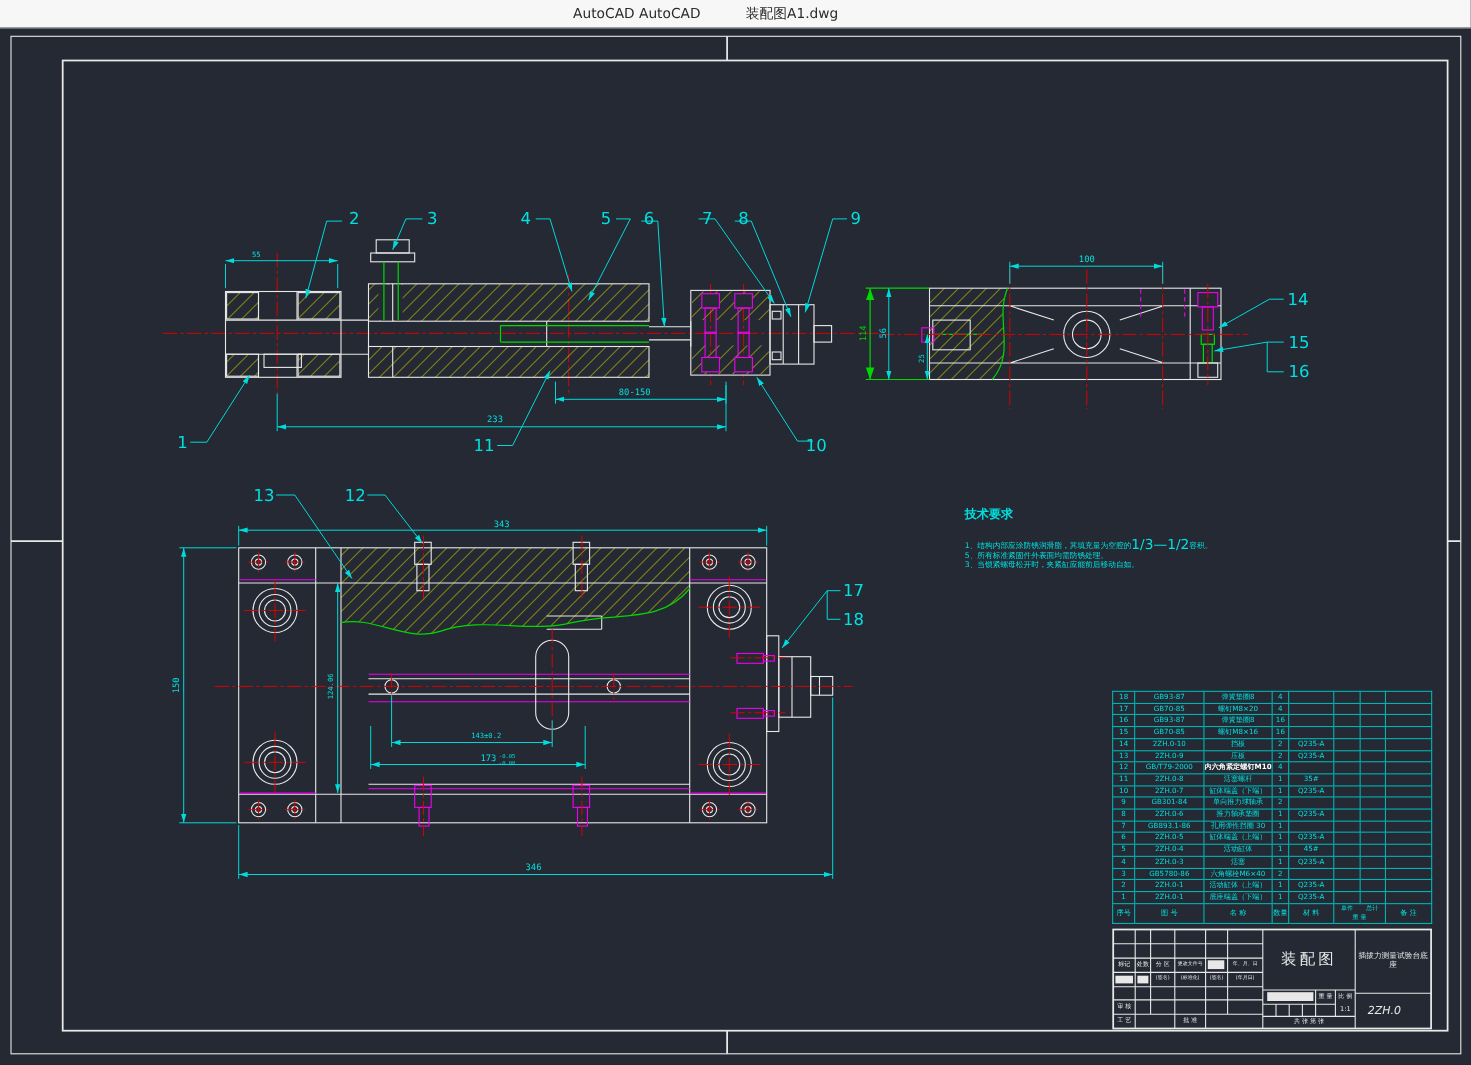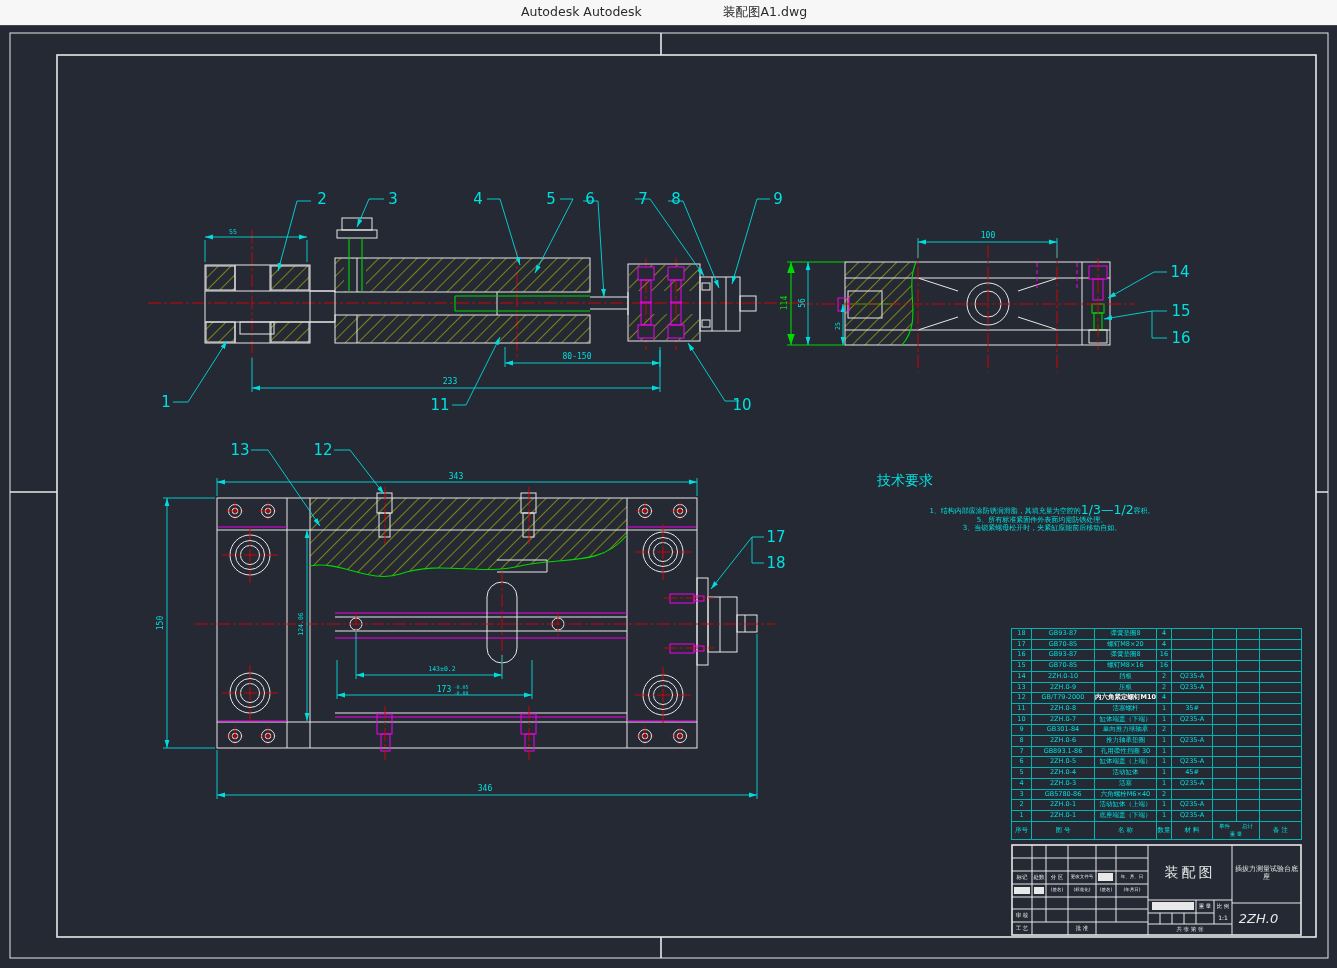--- a/index.html
+++ b/index.html
@@ -1,43 +1,43 @@
 <!DOCTYPE html>
 <html><head>
 <meta charset="utf-8">
 <style>
   html,body{margin:0;padding:0;background:#242933;width:1337px;height:968px;overflow:hidden;
     font-family:"DejaVu Sans",sans-serif;}
   .titlebar{position:absolute;left:0;top:0;width:1337px;height:25px;background:#f7f7f7;
     border-bottom:1px solid #444;}
   .titlebar span{position:absolute;top:4px;font-size:12.5px;color:#2a2a2a;}
   .tb-app{left:521px;}
-  .tb-doc{left:678px;margin-left:45px;}
+  .tb-doc{left:678px;}
   #cad{position:absolute;left:0;top:0;}
   
   .w{stroke:#e8e8e8;fill:none;stroke-width:1;}
   .w2{stroke:#e8e8e8;fill:none;stroke-width:1.6;}
   .hy{fill:url(#hy);stroke:#e8e8e8;stroke-width:1;}
   .hyn{fill:url(#hy);stroke:none;}
   .bgf{fill:#242933;stroke:none;}
   .cl{stroke:#e00000;stroke-width:0.9;fill:none;stroke-dasharray:13 3 3 3;}
   .dim{stroke:#00dcdc;stroke-width:0.9;fill:none;}
   .g{stroke:#00d800;fill:none;stroke-width:1.1;}
   .m{stroke:#f000f0;fill:none;stroke-width:1;}
   .mf{stroke:#f000f0;fill:#242933;stroke-width:1;}
   .mdash{stroke:#f000f0;fill:none;stroke-width:1;stroke-dasharray:4 3;}
   text.dt{fill:#00e0e0;font:8px "DejaVu Sans Mono",monospace;text-anchor:middle;}
   text.dts{font-size:6.5px;}
   text.dtt{font-size:5px;}
   text.gt{fill:#00d800;font:8px "DejaVu Sans Mono",monospace;text-anchor:middle;}
   text.co{fill:#00e0e0;font:15px "DejaVu Sans",sans-serif;text-anchor:middle;}
   
   .notes{position:absolute;left:877px;top:460px;color:#00e0e0;width:330px;}
-  .notes .t{font-size:14px;margin:12px 0 16px 0;}
-  .notes .l{font-size:7px;line-height:8.5px;margin:0;white-space:nowrap;text-align:center;}
+  .notes .t{font-size:11px;margin:0 0 16px 0;font-weight:bold;}
+  .notes .l{font-size:7px;line-height:8.5px;margin:0;white-space:nowrap;}
   .notes .big{font-size:12.5px;vertical-align:-1px;}
   
   .bom{position:absolute;left:1011px;top:628px;border-collapse:collapse;table-layout:fixed;
     width:290px;color:#00e0e0;font-size:6.5px;text-align:center;}
   .bom td{border:1px solid #00b4b4;padding:0;height:9.7px;line-height:9.7px;overflow:hidden;
     white-space:nowrap;}
   .bom tr.hdr td{height:17px;line-height:16px;}
   .bom .wt{color:#ffffff;font-weight:bold;}
   .wcell{display:flex;flex-direction:column;height:100%;}
   .wcell .a{display:flex;justify-content:space-around;font-size:5.5px;line-height:8px;}
@@ -274,21 +274,21 @@
   <g>
     <rect x="1012" y="845" width="289" height="90" class="w2"></rect>
     <path class="w" d="M1012,858 H1148 M1012,871 H1148 M1012,884 H1148 M1012,897 H1148 M1012,909 H1148 M1012,922 H1148
       M1032,845 V935 M1046,845 V922 M1068,845 V935 M1096,845 V935 M1116,845 V922
       M1148,845 V935 M1232,845 V935 M1148,900 H1232 M1148,913 H1214 M1148,924 H1232
       M1196,900 V924 M1214,900 V924 M1160,913 V924 M1172,913 V924 M1184,913 V924 M1232,903 H1301"></path>
   </g>
 </svg>
 
 <div class="titlebar">
-  <span class="tb-app">Autodesk Autodesk</span>
+  <span class="tb-app">AutoCAD AutoCAD</span>
   <span class="tb-doc">装配图A1.dwg</span>
 </div>
 
 <div class="notes">
   <p class="t">技术要求</p>
   <p class="l"><span>1、结构内部应涂防锈润滑脂，其填充量为空腔的</span><span class="big">1/3—1/2</span><span>容积。</span></p>
   <p class="l">5、所有标准紧固件外表面均需防锈处理。</p>
   <p class="l">3、当锁紧螺母松开时，夹紧缸应能前后移动自如。</p>
 </div>
 
@@ -520,14 +520,14 @@
   <div class="tl" style="left:1012px;top:909px;width:20px;height:13px">审 核</div>
   <div class="tl" style="left:1012px;top:922px;width:20px;height:13px">工 艺</div>
   <div class="tl" style="left:1068px;top:922px;width:28px;height:13px">批 准</div>
   <div class="tl" style="left:1148px;top:845px;width:84px;height:55px;font-size:14px;letter-spacing:3px">装配图</div>
   <div class="bar" style="left:1152px;top:902px;width:42px;height:8px"></div>
   <div class="tl" style="left:1196px;top:900px;width:18px;height:13px">重 量</div>
   <div class="tl" style="left:1214px;top:900px;width:18px;height:13px">比 例</div>
   <div class="tl" style="left:1214px;top:913px;width:18px;height:11px;font-size:6px">1:1</div>
   <div class="tl" style="left:1148px;top:924px;width:84px;height:11px">共  张  第  张</div>
   <div class="tl" style="left:1234px;top:845px;width:65px;height:58px;font-size:7px">插拔力测量试验台底座</div>
-  <div class="tl" style="left:1232px;top:903px;width:53px;height:32px;font-size:13px;font-style:italic">2ZH.0</div>
+  <div class="tl" style="left:1232px;top:903px;width:53px;height:32px;font-size:10px;font-style:italic">2ZH.0</div>
 </div>
 
 </body></html>

